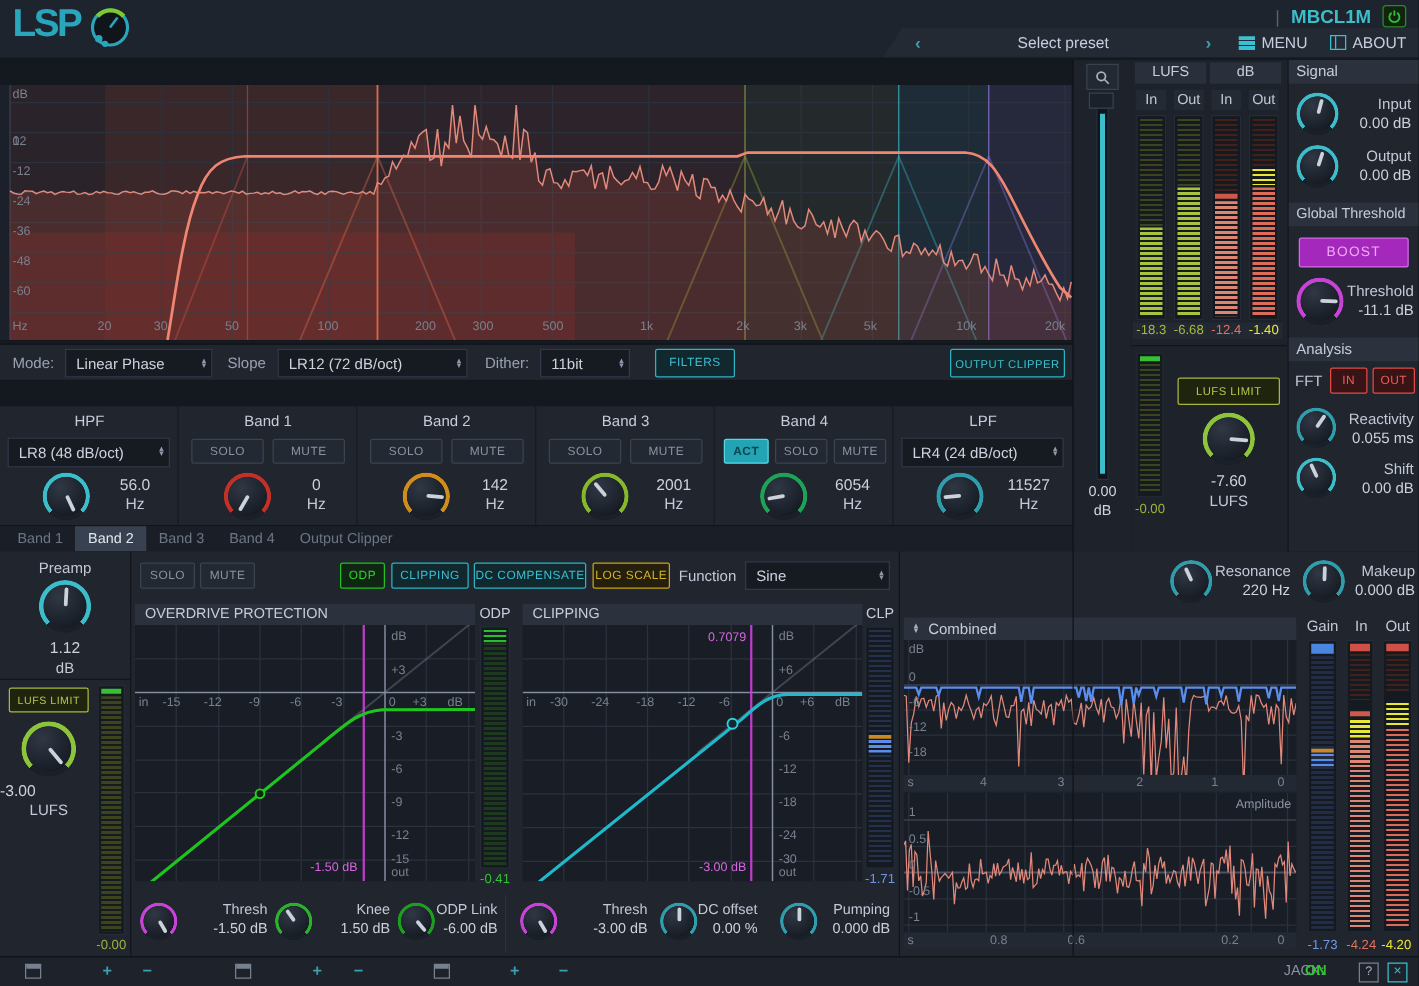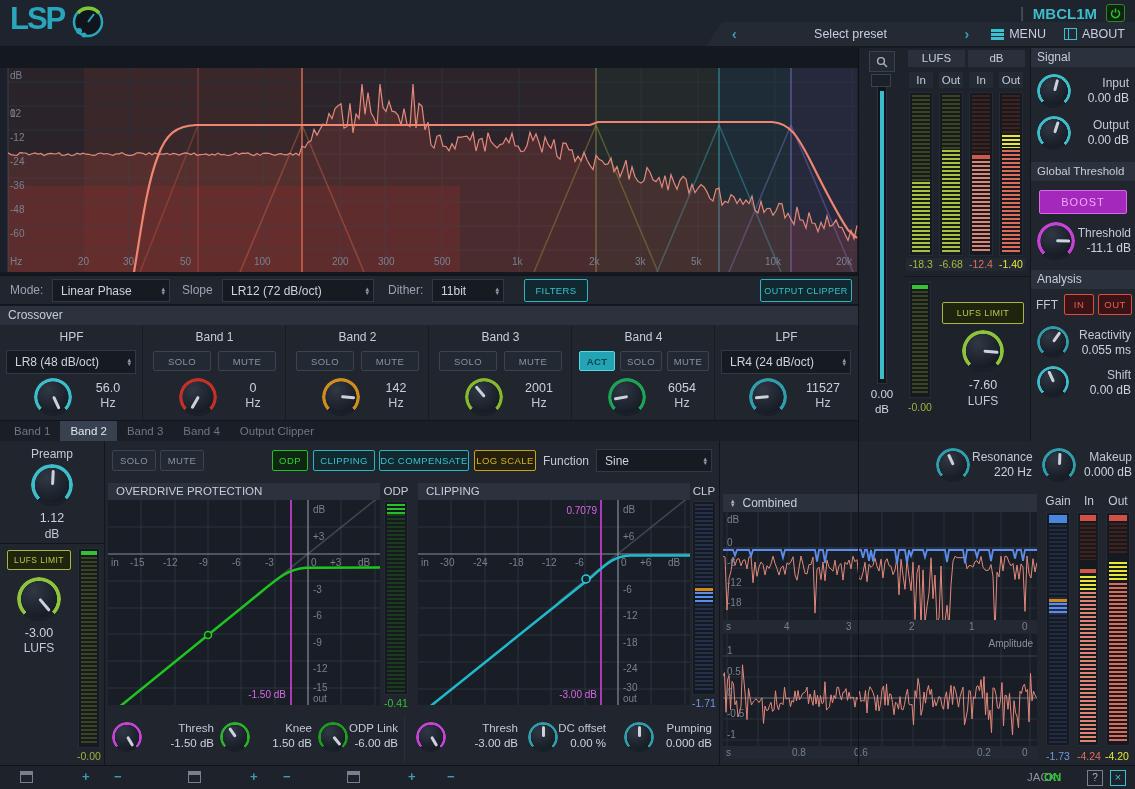--- a/index.html
+++ b/index.html
@@ -169,23 +169,20 @@
     </div>
     <span class="lbl abs" style="left:388px;top:7px;color:#9aa3b2;">Dither:</span>
     <div class="select" style="left:432px;top:3px;width:72px;height:23px;">
       <span>11bit</span>
         <span class="updn"></span>
     </div>
     <div class="btn teal-o" style="left:524px;top:3px;width:64px;height:23px;">FILTERS</div>
     <div class="btn teal-o" style="left:760px;top:3px;width:92px;height:23px;font-size:9px;">OUTPUT CLIPPER</div>
   </div>
 
-  <div class="panel-head" style="left:0;top:306px;width:858px;height:19px;">
-    <span>Crossover</span>
-  </div>
   <div class="abs" style="left:0;top:325px;width:858px;height:96px;background:#20252e;border-bottom:1px solid #12161c;box-sizing:border-box;"></div>
 
   <div class="abs" style="left:0;top:325px;width:143px;height:95px;border-right:1px solid #161b22;box-sizing:border-box;">
     <span class="abs lbl" style="left:0;top:5px;width:143px;text-align:center;color:#c6cdda;">HPF</span>
     <div class="select" style="left:6px;top:25px;width:130px;height:24px;">
       <span>LR8 (48 dB/oct)</span>
         <span class="updn"></span>
     </div>
     <div class="knob" style="left:34px;top:53px;width:38px;height:38px;--ring:#3cbdc9;">
         <i class="ptr" style="--rot:155deg;"></i>
@@ -280,21 +277,21 @@
   <div class="knob" style="left:31px;top:464px;width:42px;height:42px;--ring:#3cbdc9;">
       <i class="ptr" style="--rot:3deg;"></i>
     </div>
   <span class="abs" style="left:0;top:511px;width:104px;text-align:center;font-size:12.5px;color:#ccd2dc;">1.12</span>
   <span class="abs" style="left:0;top:527px;width:104px;text-align:center;font-size:12px;color:#c2c9d6;">dB</span>
   <div class="abs" style="left:0;top:543px;width:104px;height:1px;background:#12161c;"></div>
   <div class="btn olive-o" style="left:7px;top:550px;width:64px;height:20px;font-size:8.5px;">LUFS LIMIT</div>
   <div class="knob" style="left:17px;top:577px;width:44px;height:44px;--ring:#8ec43c;">
       <i class="ptr" style="--rot:140deg;"></i>
     </div>
-  <span class="abs" style="left:0;top:626px;width:78px;text-align:center;font-size:12.5px;color:#ccd2dc;">-3.00</span>
+  <span class="abs" style="left:0;top:626px;width:78px;text-align:left;font-size:12.5px;color:#ccd2dc;">-3.00</span>
   <span class="abs" style="left:0;top:641px;width:78px;text-align:center;font-size:12px;color:#c2c9d6;">LUFS</span>
   <div class="vmeter" style="left:78px;top:548px;width:22px;height:200px;">
     <div class="mseg" style="top:2px;height:4px;background:#35c035;"></div>
     <div class="mseg" style="top:8px;bottom:2px;background:repeating-linear-gradient(to bottom,#3c441f 0 2px,transparent 2px 4px);"></div>
   </div>
   <span class="abs" style="left:61px;top:750px;width:56px;text-align:center;font-size:10.5px;color:#9fb13c;">-0.00</span>
 
   <div class="btn" style="left:112px;top:450px;width:44px;height:21px;">SOLO</div>
   <div class="btn" style="left:160px;top:450px;width:44px;height:21px;">MUTE</div>
   <div class="btn green-o" style="left:272px;top:450px;width:36px;height:21px;">ODP</div>

